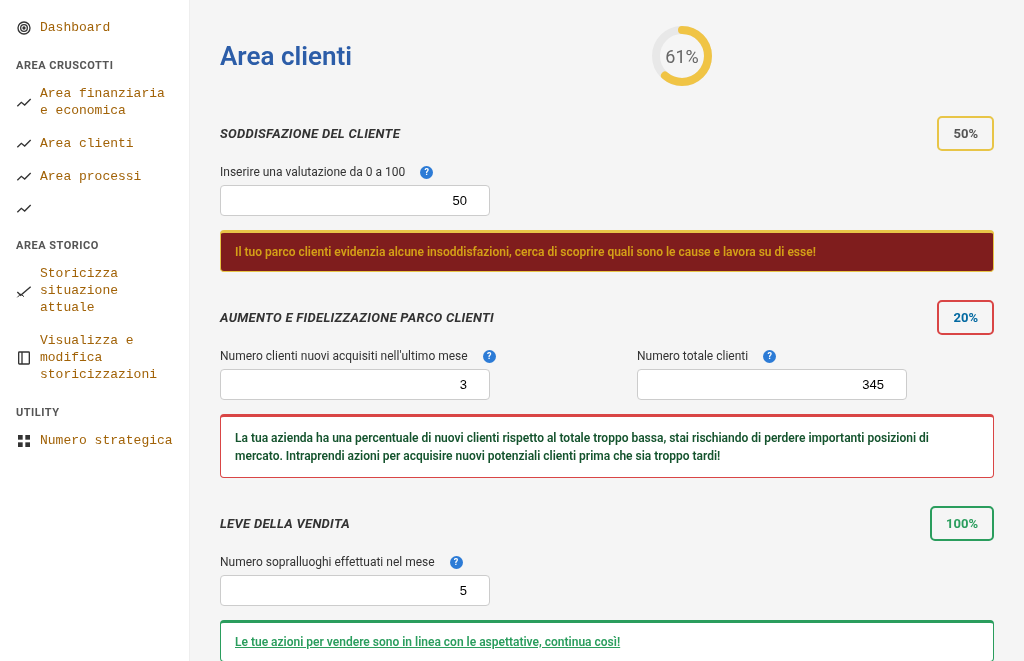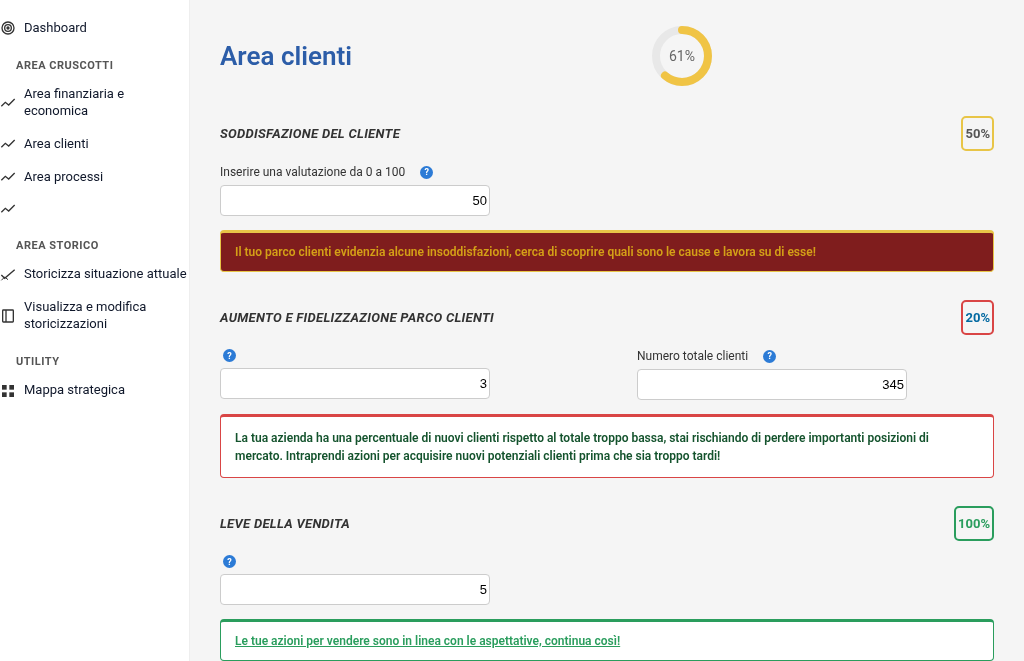--- a/index.html
+++ b/index.html
@@ -12,25 +12,26 @@
     .container { display: flex; min-height: 100vh; }
     .sidebar {
       width: 190px;
       background: #fff;
       padding: 12px 0;
       border-right: 1px solid #eee;
     }
     .sidebar-item {
       display: flex;
       align-items: center;
-      padding: 8px 0;
-      color: #0f172a;
+      padding: 8px 16px;
+      color: #a16207;
       cursor: pointer;
       font-size: 13px;
       line-height: 1.3;
+      font-family: Liberation Mono, monospace;
     }
     .sidebar-item .icon {
       width: 16px;
       height: 16px;
       margin-right: 8px;
       flex-shrink: 0;
       display: inline-flex;
       align-items: center;
       justify-content: center;
     }
@@ -60,21 +61,21 @@
       width: 64px;
       height: 64px;
       position: relative;
       margin-right: 280px;
     }
     .gauge svg { transform: rotate(-90deg); }
     .gauge-text {
       position: absolute;
       top: 50%; left: 50%;
       transform: translate(-50%, -50%);
-      font-size: 14px;
+      font-size: 18px;
       color: #666;
     }
     .section {
       margin-bottom: 28px;
     }
     .section-header {
       display: flex;
       align-items: center;
       justify-content: space-between;
       margin-bottom: 14px;
@@ -82,21 +83,21 @@
     .section-title {
       font-size: 13px;
       font-weight: 700;
       font-style: italic;
       color: #333;
       letter-spacing: 0.3px;
     }
     .badge {
       border: 2px solid;
       border-radius: 5px;
-      padding: 8px 2px;
+      padding: 8px 14px;
       font-size: 13px;
       font-weight: 700;
     }
     .badge-yellow { border-color: #e8c547; color: #555; }
     .badge-red { border-color: #d94545; color: #0369a1; }
     .badge-green { border-color: #2a9d5d; color: #2a9d5d; }
     .field-row {
       display: flex;
       gap: 60px;
       margin-bottom: 14px;
@@ -121,21 +122,21 @@
       align-items: center;
       justify-content: center;
       margin-left: 3px;
       font-weight: bold;
     }
     .field input {
       width: 100%;
       max-width: 270px;
       border: 1px solid #ccc;
       border-radius: 4px;
-      padding: 7px 2px;
+      padding: 7px 22px;
       font-size: 13px;
       text-align: right;
     }
     .field-wide input { max-width: 270px; }
     .alert {
       border: 1px solid;
       border-radius: 4px;
       padding: 12px 14px;
       font-size: 12px;
       font-weight: 600;
@@ -237,21 +238,21 @@
 
     <div class="sidebar-item">
       <span class="icon">
         <svg width="16" height="16" viewBox="0 0 24 24" fill="#333">
             <rect x="3" y="3" width="7" height="7"></rect>
             <rect x="14" y="3" width="7" height="7"></rect>
             <rect x="3" y="14" width="7" height="7"></rect>
             <rect x="14" y="14" width="7" height="7"></rect>
           </svg>
       </span>
-      <span>Mappa strategica</span>
+      <span>Numero strategica</span>
     </div>
   </nav>
 
   <main class="main">
     <div class="page-header">
       <h1 class="page-title">Area clienti</h1>
       <div class="gauge">
         <svg width="64" height="64" viewBox="0 0 64 64">
           <circle cx="32" cy="32" r="26" stroke="#e8e8e8" stroke-width="8" fill="none"></circle>
           <circle cx="32" cy="32" r="26" stroke="#f0c445" stroke-width="8" fill="none" stroke-dasharray="163.4" stroke-dashoffset="63.7" stroke-linecap="round"></circle>
@@ -278,20 +279,21 @@
     </section>
 
     <section class="section">
       <div class="section-header">
         <div class="section-title">AUMENTO E FIDELIZZAZIONE PARCO CLIENTI</div>
         <div class="badge badge-red">20%</div>
       </div>
       <div class="field-row">
         <div class="field">
           <div class="field-label">
+            <span>Numero clienti nuovi acquisiti nell'ultimo mese</span>
             <span class="help-icon">?</span>
           </div>
           <input type="text" value="3" style="">
         </div>
         <div class="field field-wide">
           <div class="field-label">
             <span>Numero totale clienti</span>
             <span class="help-icon">?</span>
           </div>
           <input type="text" value="345" style="">
@@ -301,20 +303,21 @@
     </section>
 
     <section class="section">
       <div class="section-header">
         <div class="section-title">LEVE DELLA VENDITA</div>
         <div class="badge badge-green">100%</div>
       </div>
       <div class="field-row">
         <div class="field">
           <div class="field-label">
+            <span>Numero sopralluoghi effettuati nel mese</span>
             <span class="help-icon">?</span>
           </div>
           <input type="text" value="5" style="">
         </div>
       </div>
       <div class="alert alert-green">Le tue azioni per vendere sono in linea con le aspettative, continua così!</div>
     </section>
 
   </main>
 </div>

